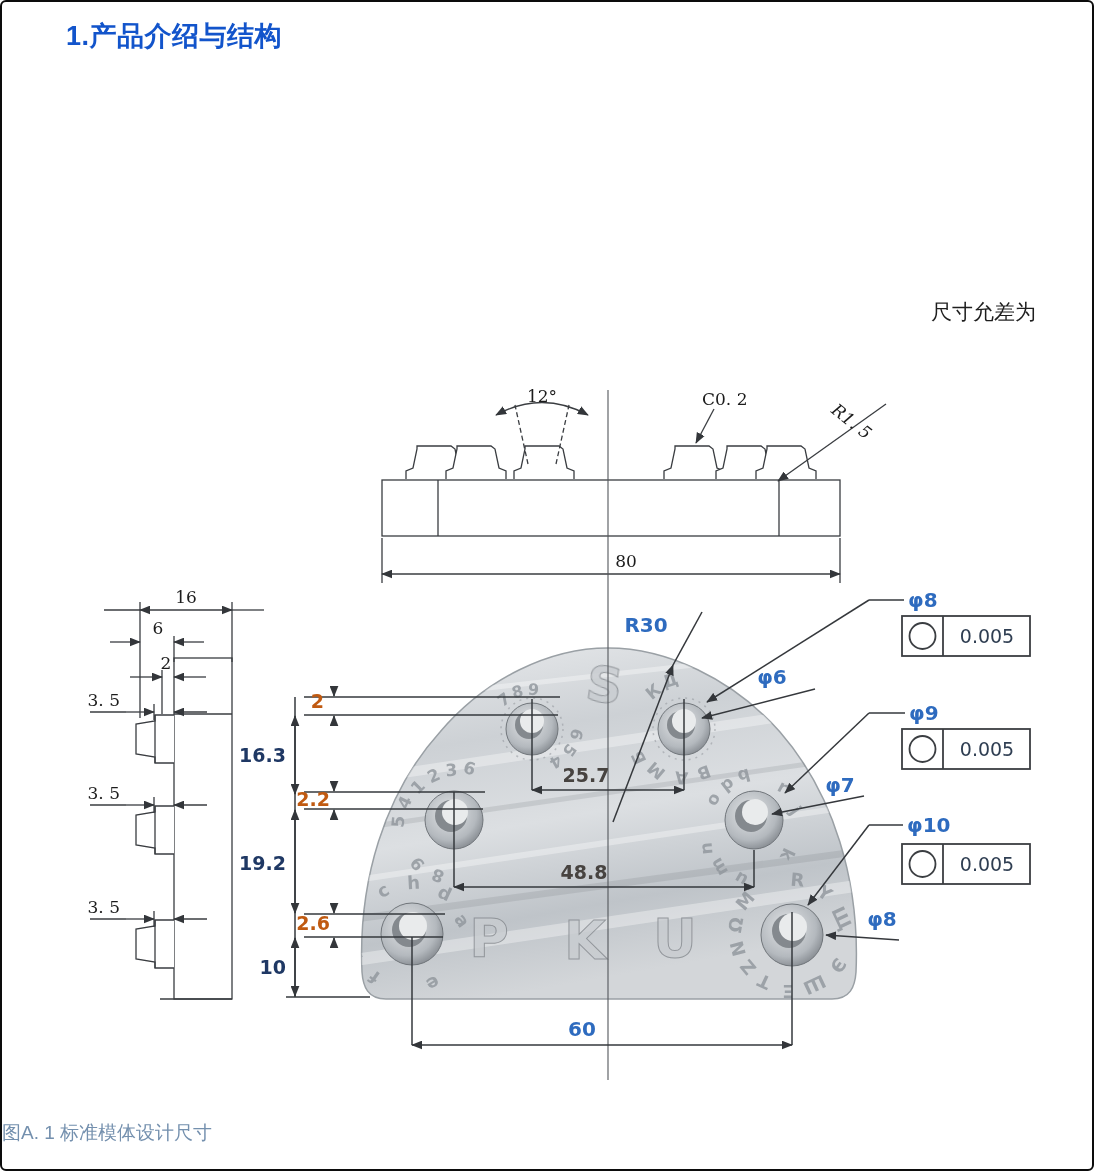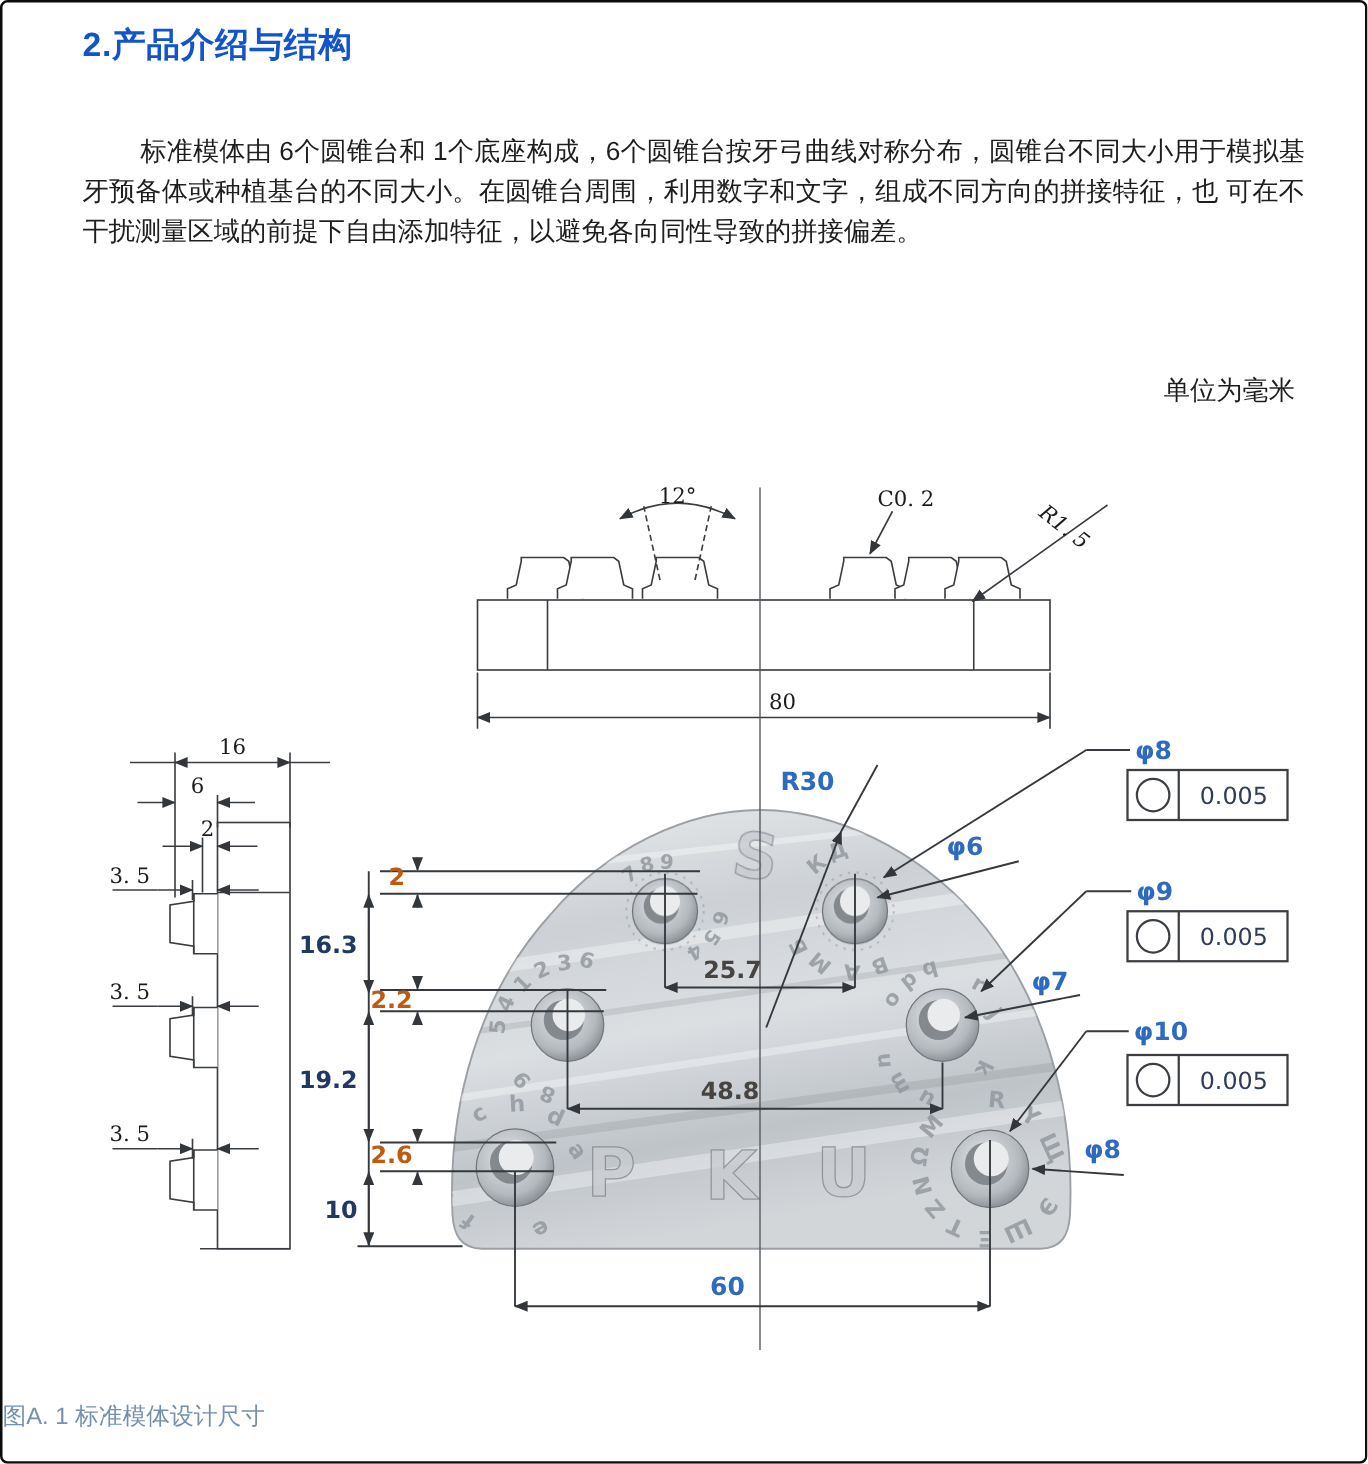--- a/index.html
+++ b/index.html
@@ -23,23 +23,22 @@
   .dd{font-family:"DejaVu Sans",sans-serif;font-weight:bold;font-size:19px;fill:#474340;}
   .tol{font-family:"DejaVu Sans",sans-serif;font-size:19px;fill:#2f3e52;}
   .eng{font-family:"DejaVu Sans",sans-serif;font-weight:bold;fill:#8f959b;opacity:.8;}
   .engb{font-family:"DejaVu Sans",sans-serif;font-weight:bold;fill:#c8ccd0;stroke:#84888d;stroke-width:1;opacity:.8;}
 </style>
 </head>
 <body>
 
 <div class="page">
 
-  <div class="doc-title">2.产品介绍与结构</div>
-  <div class="para p1">标准模体由 6个圆锥台和 1个底座构成，6个圆锥台按牙弓曲线对称分布，圆锥台不同大小用于模拟基牙预备体或种植基台的不同大小。在圆锥台周围，利用数字和文字，组成不同方向的拼接特征，也 可在不干扰测量区域的前提下自由添加特征，以避免各向同性导致的拼接偏差。</div>
-  <div class="units">单位为毫米</div>
+  <div class="doc-title">1.产品介绍与结构</div>
+  <div class="units">尺寸允差为</div>
 
   <svg width="1094" height="1171" viewBox="0 0 1094 1171">
     <defs>
       <marker id="ar" viewBox="0 0 10 8" refX="9.2" refY="4" markerWidth="11" markerHeight="9" orient="auto-start-reverse" markerUnits="userSpaceOnUse">
         <path d="M0,0 L10,4 L0,8 Z" fill="#33363a"></path>
       </marker>
       <linearGradient id="metal" x1="0" y1="0" x2="0.25" y2="1">
         <stop offset="0" stop-color="#e9ebed"></stop>
         <stop offset="0.3" stop-color="#cdd1d5"></stop>
         <stop offset="0.55" stop-color="#dcdfe2"></stop>

